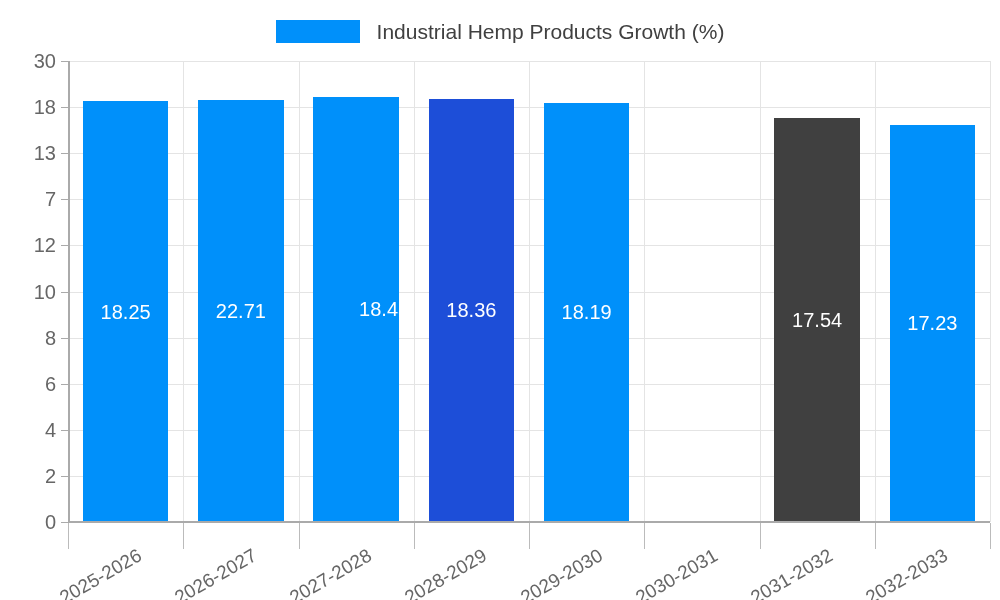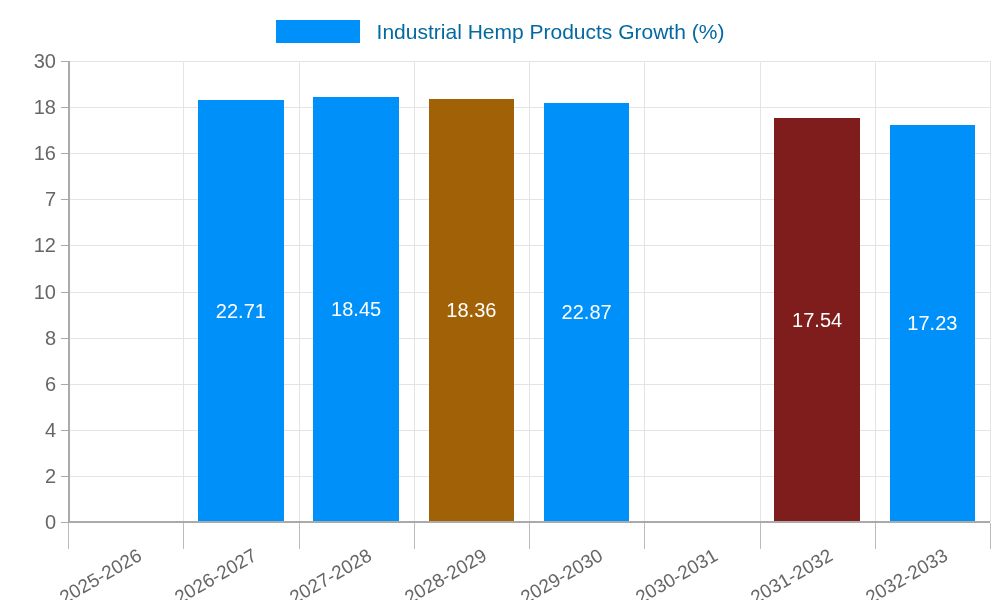--- a/index.html
+++ b/index.html
@@ -38,21 +38,21 @@
     gap: 17px;
   }
   .legend-swatch {
     width: 84px;
     height: 23px;
     background: #0090fa;
     flex: none;
   }
   .legend-label {
     font-size: 21px;
-    color: #0369a1;
+    color: #404040;
     white-space: nowrap;
     line-height: 1;
   }
 
   
   .plot {
     position: absolute;
     left: 68px;
     top: 61px;
     width: 922px;
@@ -178,33 +178,36 @@
       <div class="grid-h" style="top: 46.1px;"></div>
       <div class="grid-h" style="top: 0px;"></div>
       <div class="grid-v" style="left: 115.25px;"></div>
       <div class="grid-v" style="left: 230.5px;"></div>
       <div class="grid-v" style="left: 345.75px;"></div>
       <div class="grid-v" style="left: 461px;"></div>
       <div class="grid-v" style="left: 576.25px;"></div>
       <div class="grid-v" style="left: 691.5px;"></div>
       <div class="grid-v" style="left: 806.75px;"></div>
       <div class="grid-v" style="left: 922px;"></div>
+      <div class="bar" title="2025-2026: 18.25" style="left: 14.9825px; width: 85.285px; height: 420.662px; background: rgb(0, 144, 250);">
+        <div class="bar-value" style="top: 200.331px;">18.25</div>
+      </div>
       <div class="bar" title="2026-2027: 18.29" style="left: 130.232px; width: 85.285px; height: 421.584px; background: rgb(0, 144, 250);">
         <div class="bar-value" style="top: 200.792px;">22.71</div>
       </div>
       <div class="bar" title="2027-2028: 18.45" style="left: 245.482px; width: 85.285px; height: 425.272px; background: rgb(0, 144, 250);">
-        <div class="bar-value" style="top: 202.636px;">18.45</div>
-      </div>
-      <div class="bar" title="2028-2029: 18.36" style="left: 360.733px; width: 85.285px; height: 423.198px; background: #a16207;">
+        <div class="bar-value" style="top: 202.636px; padding-left: 28px;">18.45</div>
+      </div>
+      <div class="bar" title="2028-2029: 18.36" style="left: 360.733px; width: 85.285px; height: 423.198px; background: #1d4ed8;">
         <div class="bar-value" style="top: 201.599px;">18.36</div>
       </div>
       <div class="bar" title="2029-2030: 18.19" style="left: 475.983px; width: 85.285px; height: 419.279px; background: rgb(0, 144, 250);">
-        <div class="bar-value" style="top: 199.64px;">22.87</div>
-      </div>
-      <div class="bar" title="2031-2032: 17.54" style="left: 706.482px; width: 85.285px; height: 404.297px; background: #7f1d1d;">
+        <div class="bar-value" style="top: 199.64px;">18.19</div>
+      </div>
+      <div class="bar" title="2031-2032: 17.54" style="left: 706.482px; width: 85.285px; height: 404.297px; background: #404040;">
         <div class="bar-value" style="top: 192.149px;">17.54</div>
       </div>
       <div class="bar" title="2032-2033: 17.23" style="left: 821.732px; width: 85.285px; height: 397.151px; background: rgb(0, 144, 250);">
         <div class="bar-value" style="top: 188.576px;">17.23</div>
       </div>
     </div>
 
   <div class="axis-y-line"></div>
   <div class="axis-x-line"></div>
 
@@ -236,21 +239,21 @@
       <div class="tick-y" style="top: 245.4px;"></div>
       <div class="ylabel-wrap" style="top: 245.4px;">
         <span>12</span>
       </div>
       <div class="tick-y" style="top: 199.3px;"></div>
       <div class="ylabel-wrap" style="top: 199.3px;">
         <span>7</span>
       </div>
       <div class="tick-y" style="top: 153.2px;"></div>
       <div class="ylabel-wrap" style="top: 153.2px;">
-        <span>16</span>
+        <span>13</span>
       </div>
       <div class="tick-y" style="top: 107.1px;"></div>
       <div class="ylabel-wrap" style="top: 107.1px;">
         <span>18</span>
       </div>
       <div class="tick-y" style="top: 61px;"></div>
       <div class="ylabel-wrap" style="top: 61px;">
         <span>30</span>
       </div>
       <div class="tick-x" style="left: 68px;"></div>

